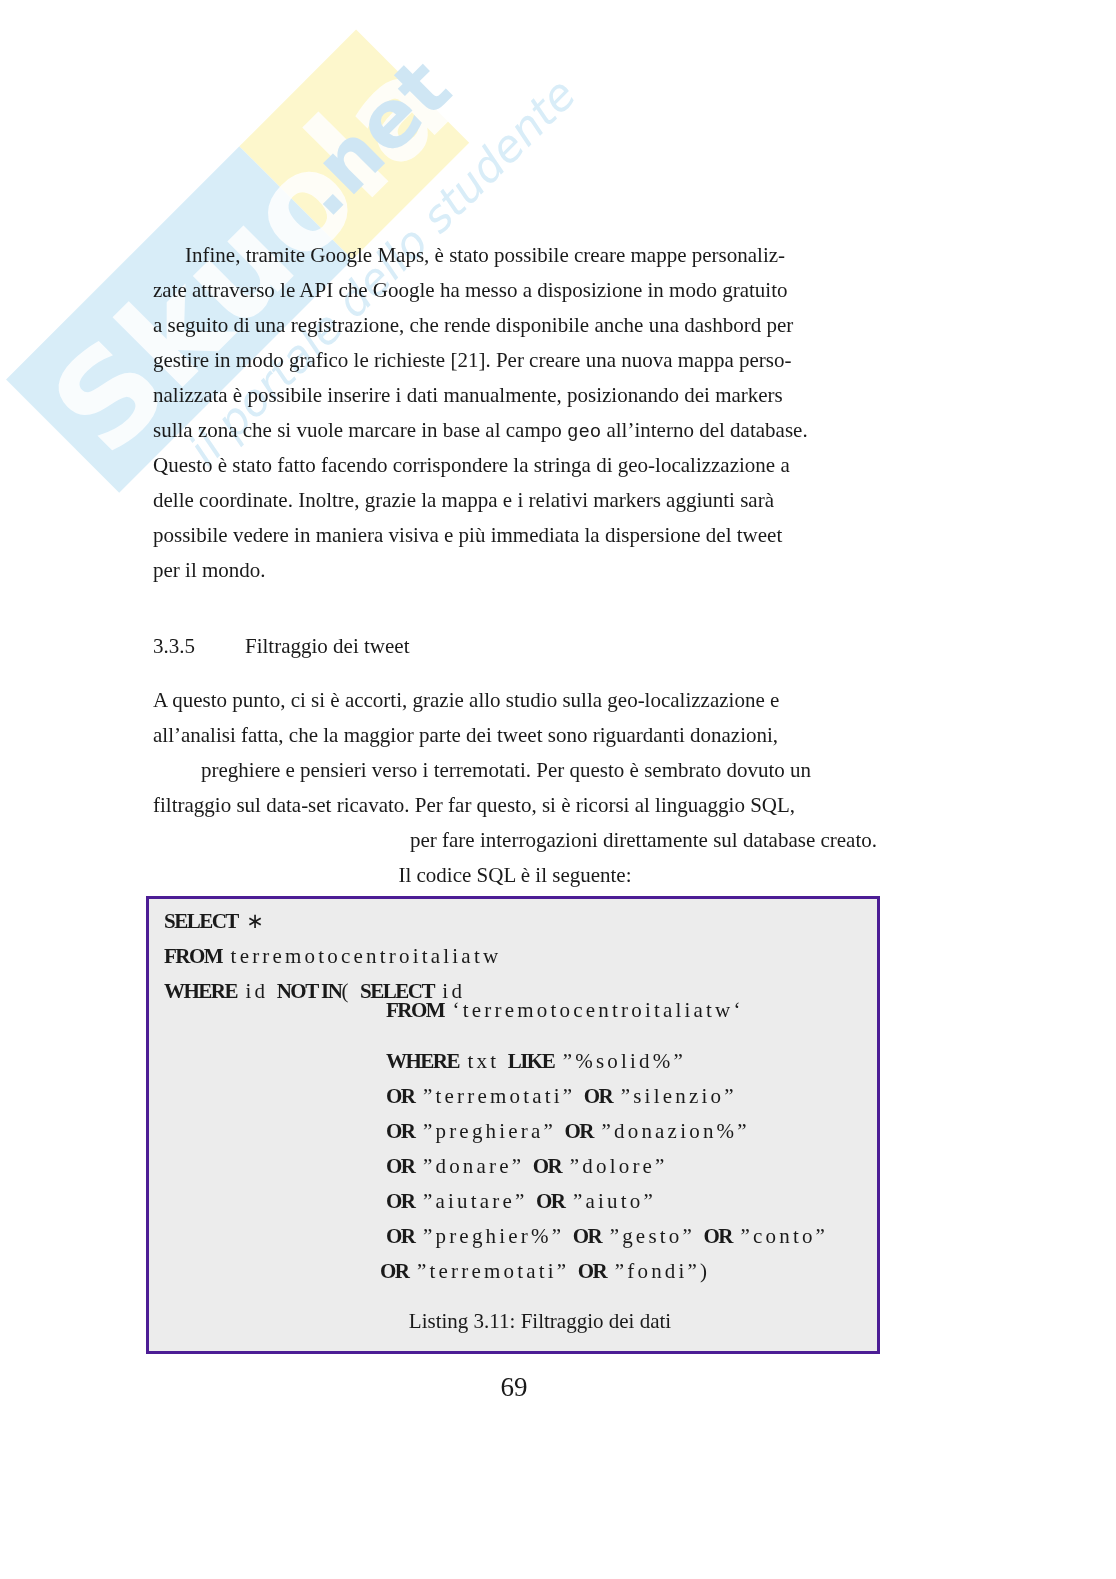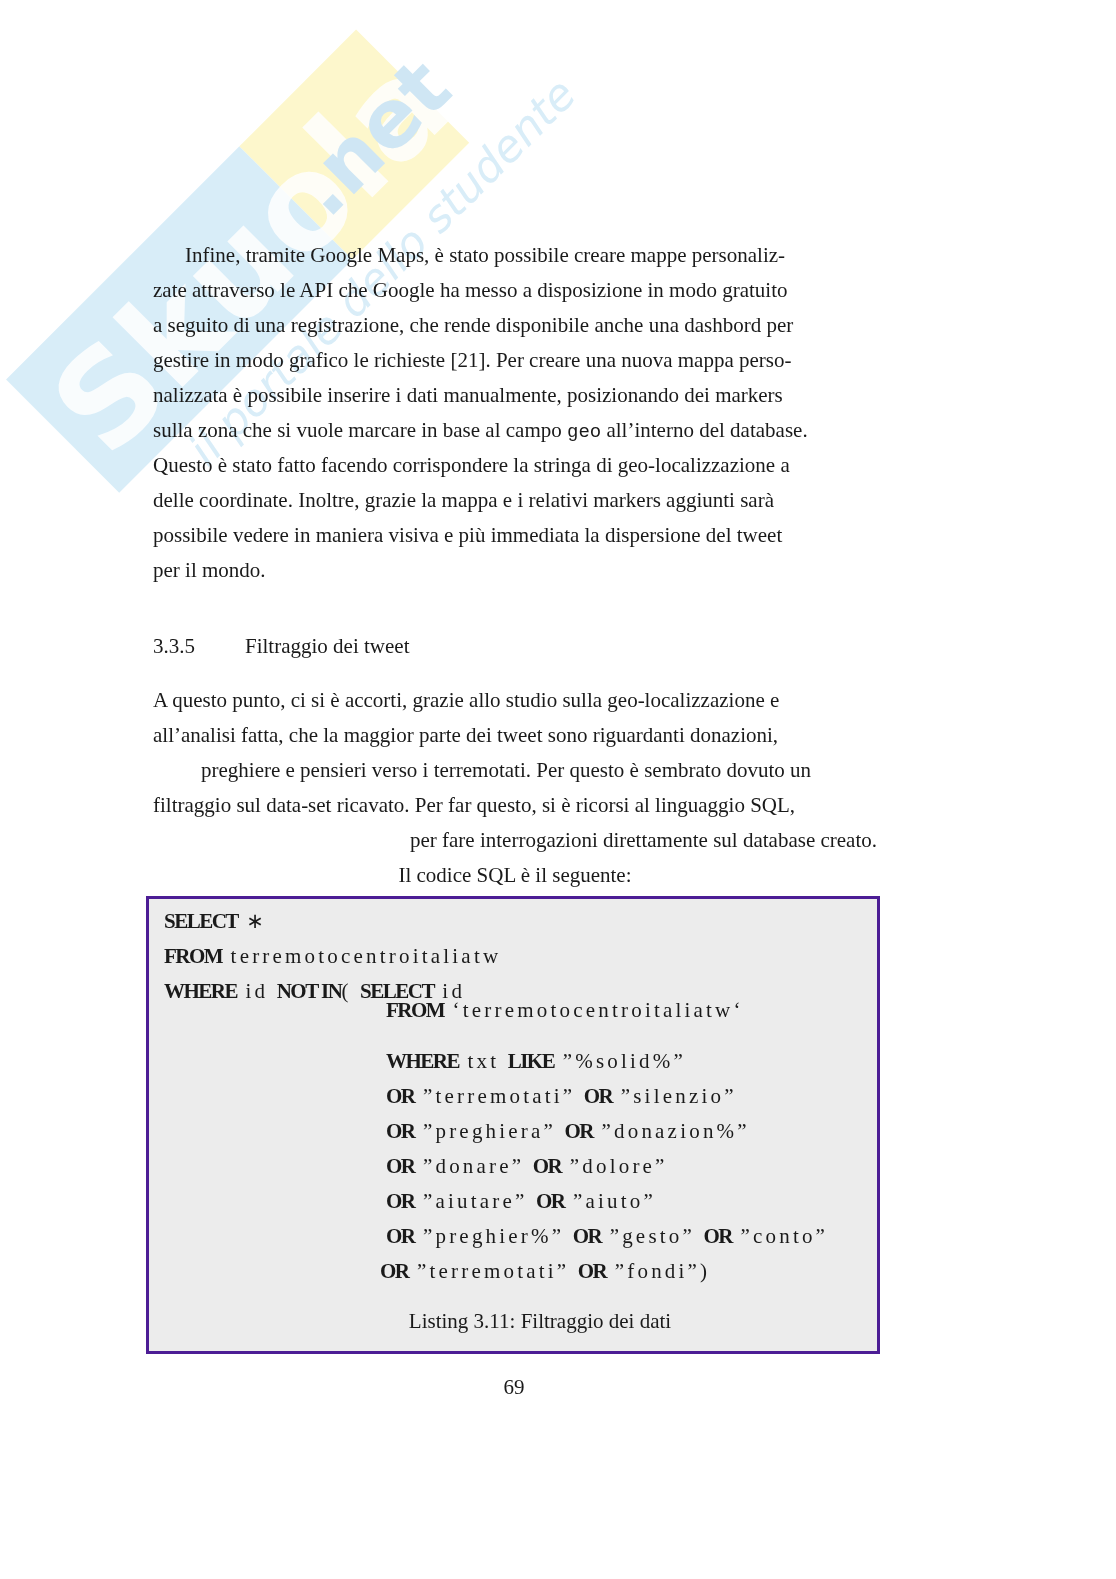--- a/index.html
+++ b/index.html
@@ -29,21 +29,21 @@
     white-space: pre; color: #1a1a1a;
   }
   .kw { font-weight: bold; letter-spacing: -1.5px; }
   .tx { letter-spacing: 3.2px; }
   .caption {
     position: absolute; left: 0; width: 1080px; top: 1304px; text-align: center;
     font-family: "Liberation Serif", serif; font-size: 21px; line-height: 35px; z-index: 1;
   }
   .pagenum {
     position: absolute; left: 0; width: 1028px; top: 1370px; text-align: center;
-    font-family: "Liberation Serif", serif; font-size: 21px; line-height: 35px; z-index: 1;
+    font-family: "Liberation Serif", serif; font-size: 27px; line-height: 35px; z-index: 1;
   }
 </style>
 </head>
 <body>
 
 <svg class="watermark" viewBox="0 0 600 600" xmlns="http://www.w3.org/2000/svg">
   <g transform="translate(250,270) rotate(-45)">
     <rect x="-250" y="-95" width="330" height="160" fill="#d6ecf8" opacity="0.95"></rect>
     <rect x="80" y="-95" width="165" height="160" fill="#fdf7cc"></rect>
     <text x="-235" y="35" font-family="DejaVu Sans, sans-serif" font-weight="bold" font-size="130" fill="#ffffff" opacity="0.85">Skuola</text>

